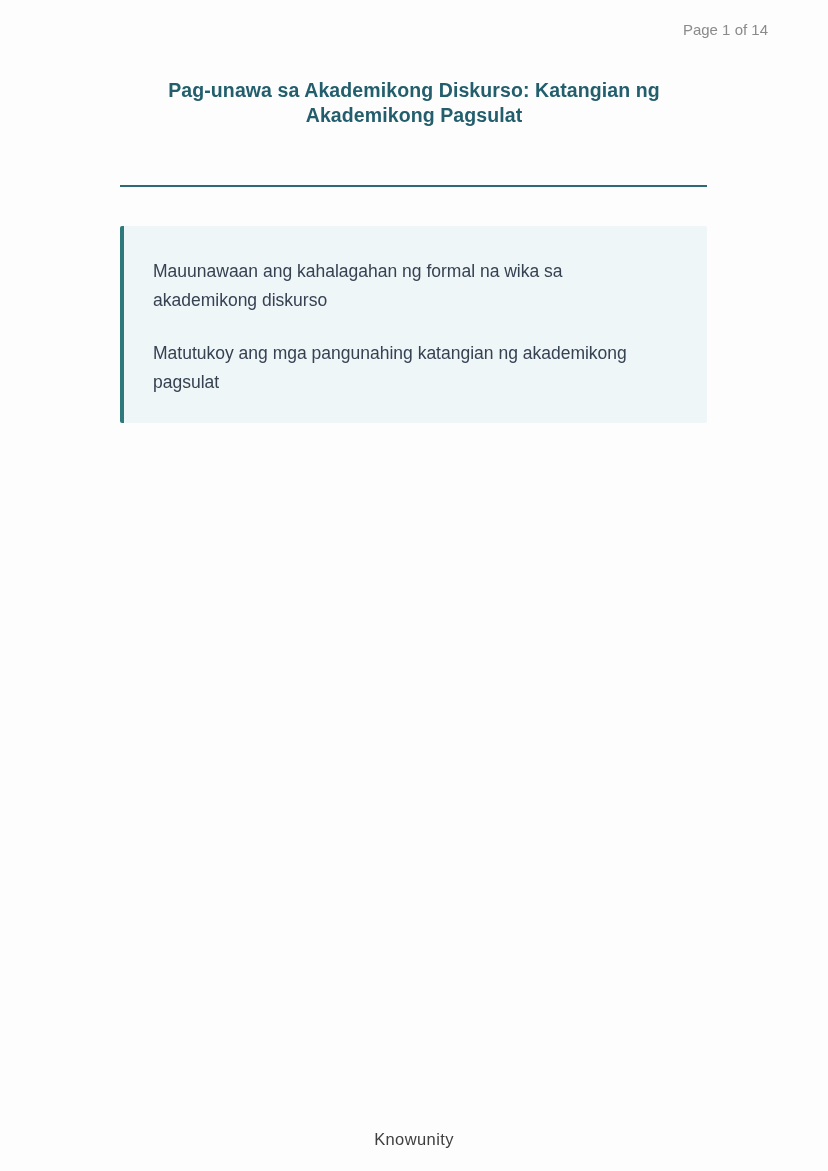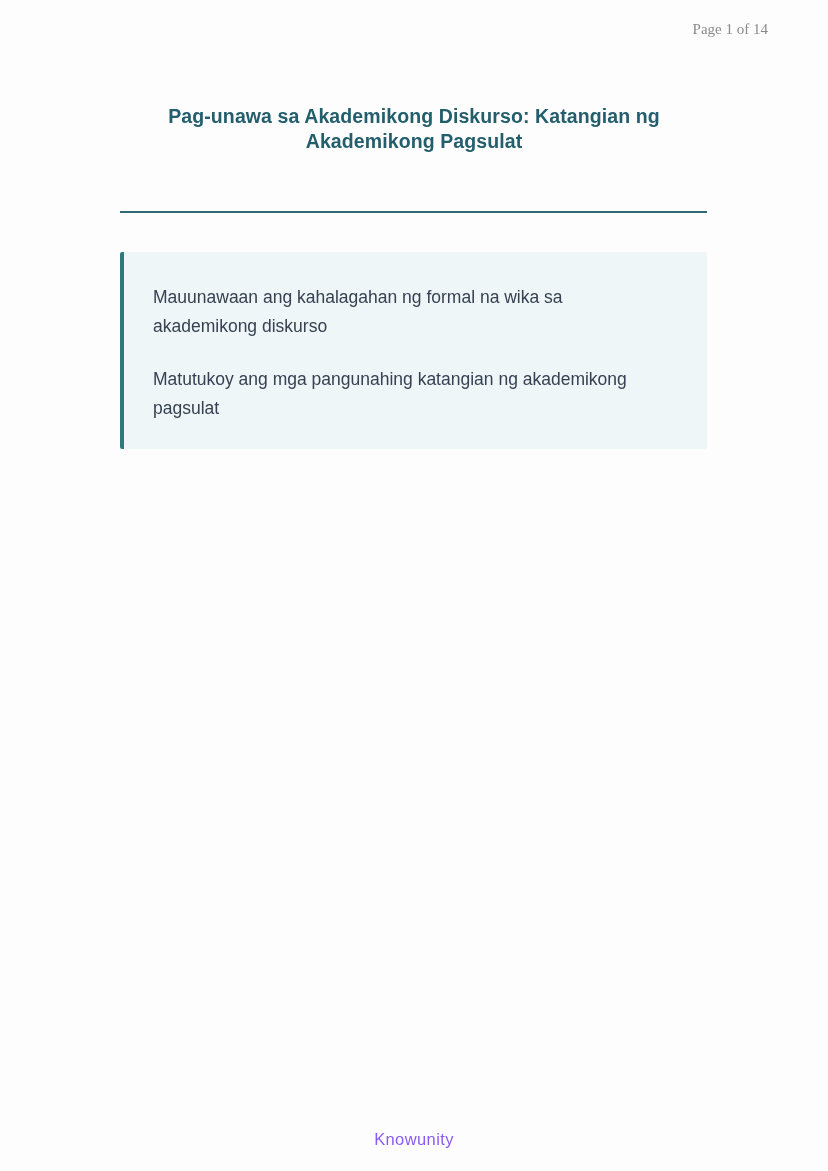--- a/index.html
+++ b/index.html
@@ -12,27 +12,27 @@
     width: 828px;
     height: 1171px;
     background: #fdfdfd;
     font-family: "Liberation Sans", sans-serif;
     overflow: hidden;
   }
   .page-indicator {
     position: absolute;
     top: 21px;
     right: 60px;
-    font-family: Liberation Serif, serif;
+    font-family: Liberation Sans, sans-serif;
     font-size: 15px;
     color: #8b8b8b;
   }
   .doc-title {
     margin: 0 auto;
-    padding-top: 104px;
+    padding-top: 78px;
     width: 620px;
     text-align: center;
     font-size: 19.5px;
     font-weight: 700;
     line-height: 25px;
     color: #235e6d;
     letter-spacing: 0.1px;
   }
   .doc-subtitle {
     margin: 40px auto 0;
@@ -73,21 +73,21 @@
   .objective-item:last-child {
     margin-bottom: 0;
   }
   .footer-brand {
     position: absolute;
     bottom: 22px;
     left: 0;
     width: 100%;
     text-align: center;
     font-size: 16.5px;
-    color: #8b5cf6;
+    color: #404040;
     letter-spacing: 0.4px;
   }
 </style>
 </head>
 <body>
 
 <div class="page">
 
   <div class="page-indicator">Page 1 of 14</div>
 

